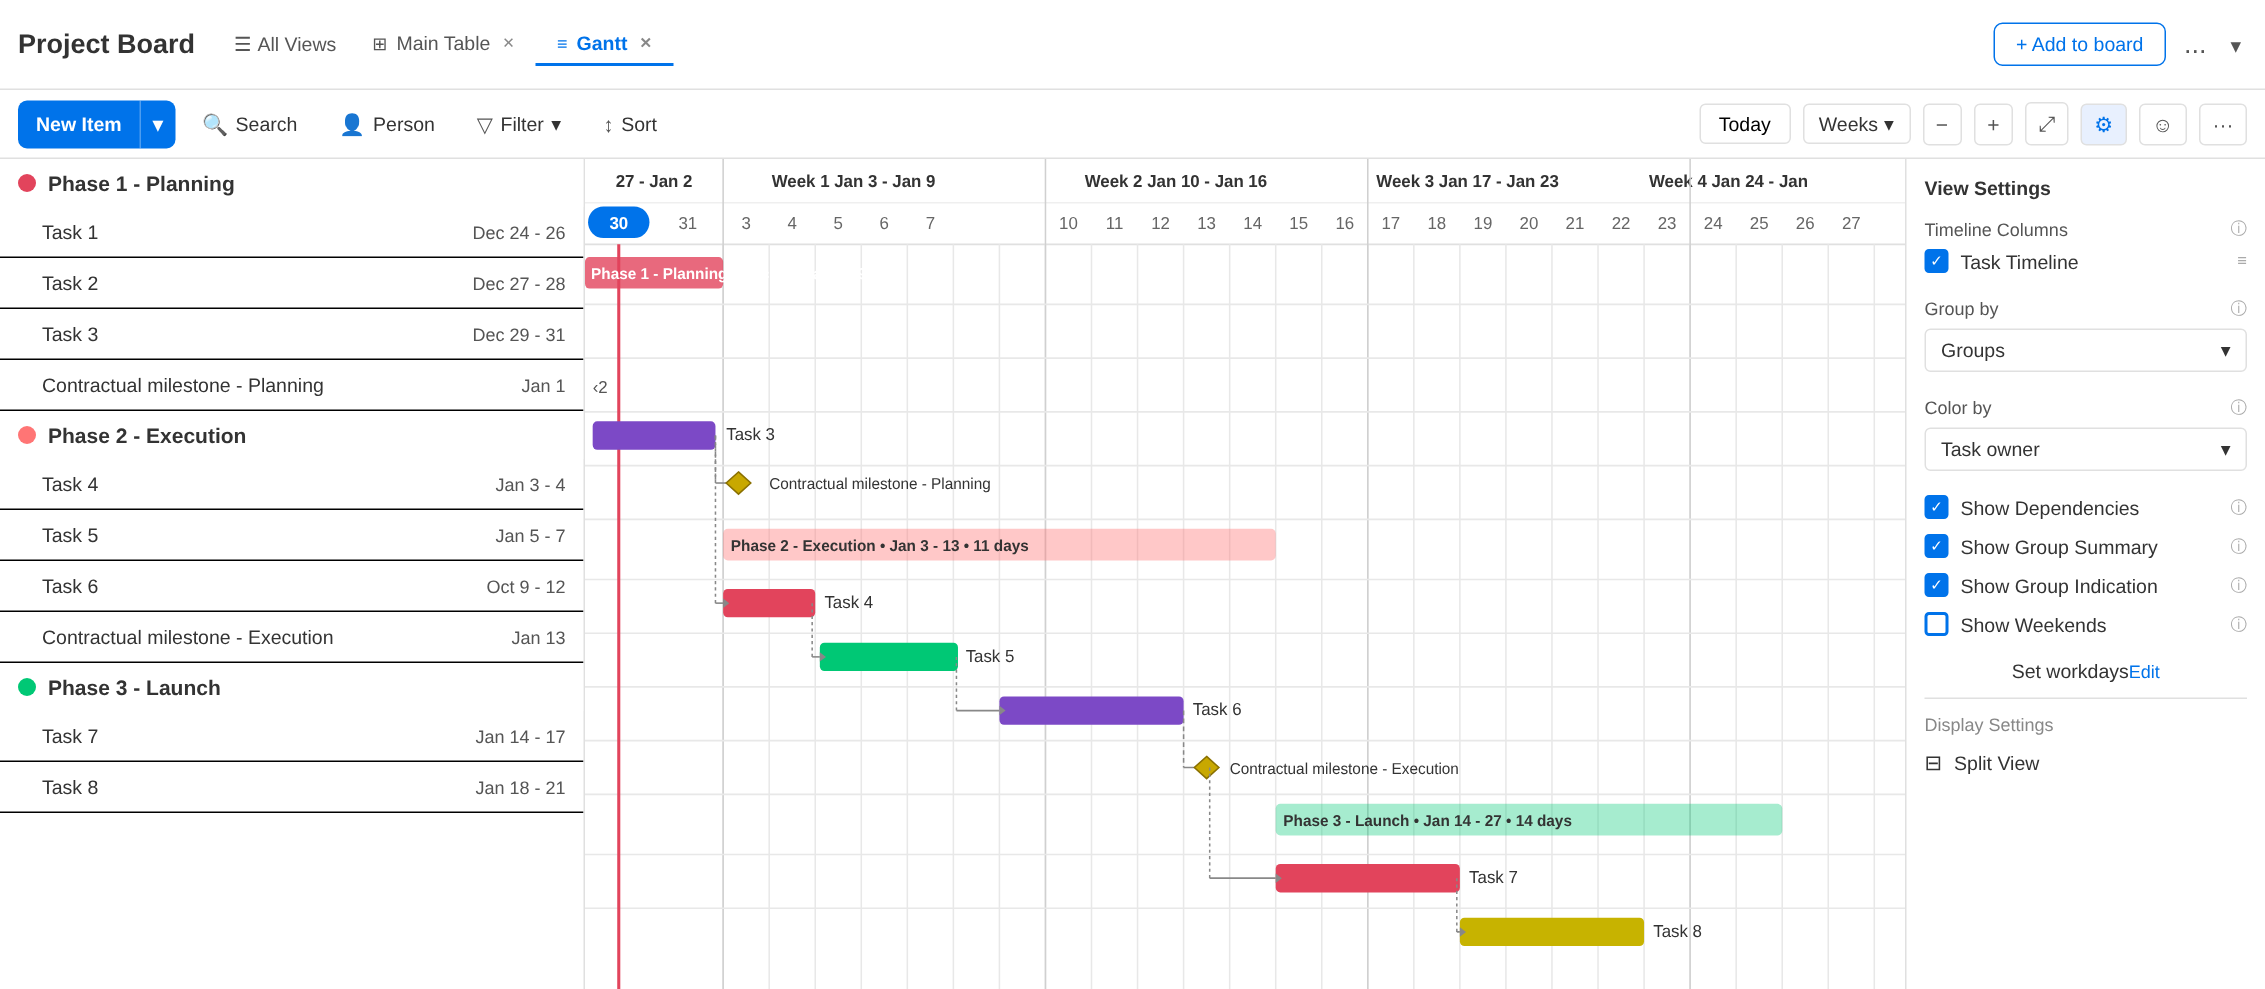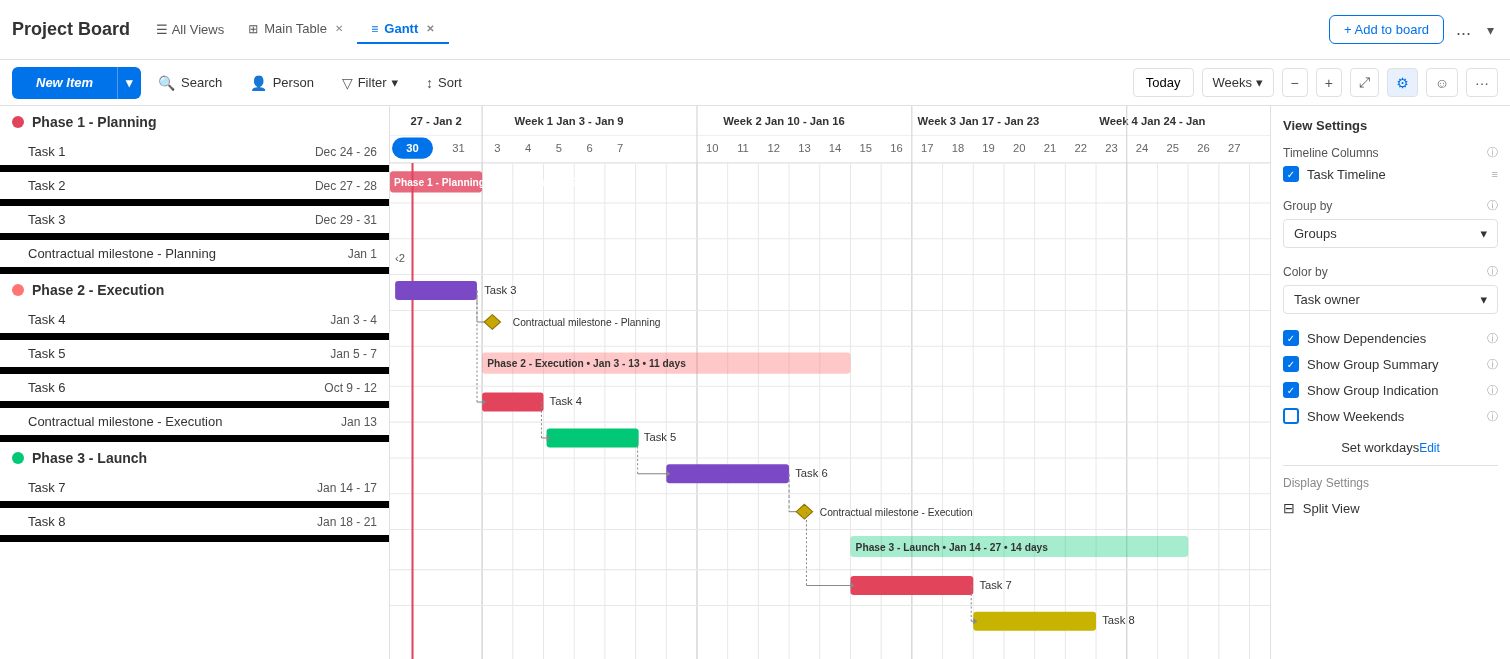--- a/index.html
+++ b/index.html
@@ -32,31 +32,31 @@
     
     .toolbar {
       display: flex; align-items: center; padding: 6px 12px; gap: 8px;
       border-bottom: 1px solid #e0e0e0; background: #fff; height: 46px;
     }
     .new-item-btn {
       display: flex; align-items: center; gap: 0; background: #0073ea;
       color: #fff; border: none; border-radius: 6px; cursor: pointer;
       font-size: 13px; font-weight: 600; height: 32px; overflow: hidden;
     }
-    .new-item-text { padding: 0 24px; font-style: italic; }
+    .new-item-text { padding: 0 12px; }
     .new-item-caret {
       padding: 0 8px; border-left: 1px solid rgba(255,255,255,0.3);
       height: 100%; display: flex; align-items: center;
     }
     .toolbar-action {
       display: flex; align-items: center; gap: 5px; padding: 5px 10px;
       cursor: pointer; color: #333; border-radius: 4px; font-size: 13px;
     }
     .toolbar-icon { font-size: 14px; color: #555; }
-    .toolbar-right { margin-left: auto; display: flex; gap: 8px; }
+    .toolbar-right { margin-left: auto; display: flex; align-items: center; gap: 8px; }
     .today-btn {
       padding: 5px 12px; border: 1px solid #e0e0e0; border-radius: 4px;
       cursor: pointer; background: #fff; font-size: 13px;
     }
     .weeks-selector {
       display: flex; align-items: center; gap: 4px; padding: 5px 10px;
       border: 1px solid #e0e0e0; border-radius: 4px; cursor: pointer; font-size: 13px;
     }
     .zoom-btn {
       padding: 5px 8px; border: 1px solid #e0e0e0; border-radius: 4px;
@@ -80,21 +80,21 @@
       font-weight: 700; font-size: 14px; background: #fff;
     }
     .group-dot { width: 12px; height: 12px; border-radius: 50%; flex-shrink: 0; }
     .group-dot.red { background: #e2445c; }
     .group-dot.orange { background: #ff7575; }
     .group-dot.green { background: #00c875; }
 
     
     .task-row {
       display: flex; align-items: center; padding: 6px 12px 6px 28px;
-      border-bottom: 7px solid #000000; min-height: 34px;
+      border-bottom: 1px solid #000000; min-height: 34px;
     }
     .task-name { flex: 1; font-size: 13px; color: #333; }
     .task-date { font-size: 12px; color: #555; width: 100px; text-align: right; }
 
     
     .gantt-area { flex: 1; overflow: hidden; position: relative; background: #fff; }
     
     
     .right-panel {
       width: 240px; min-width: 240px; border-left: 1px solid #e0e0e0;

